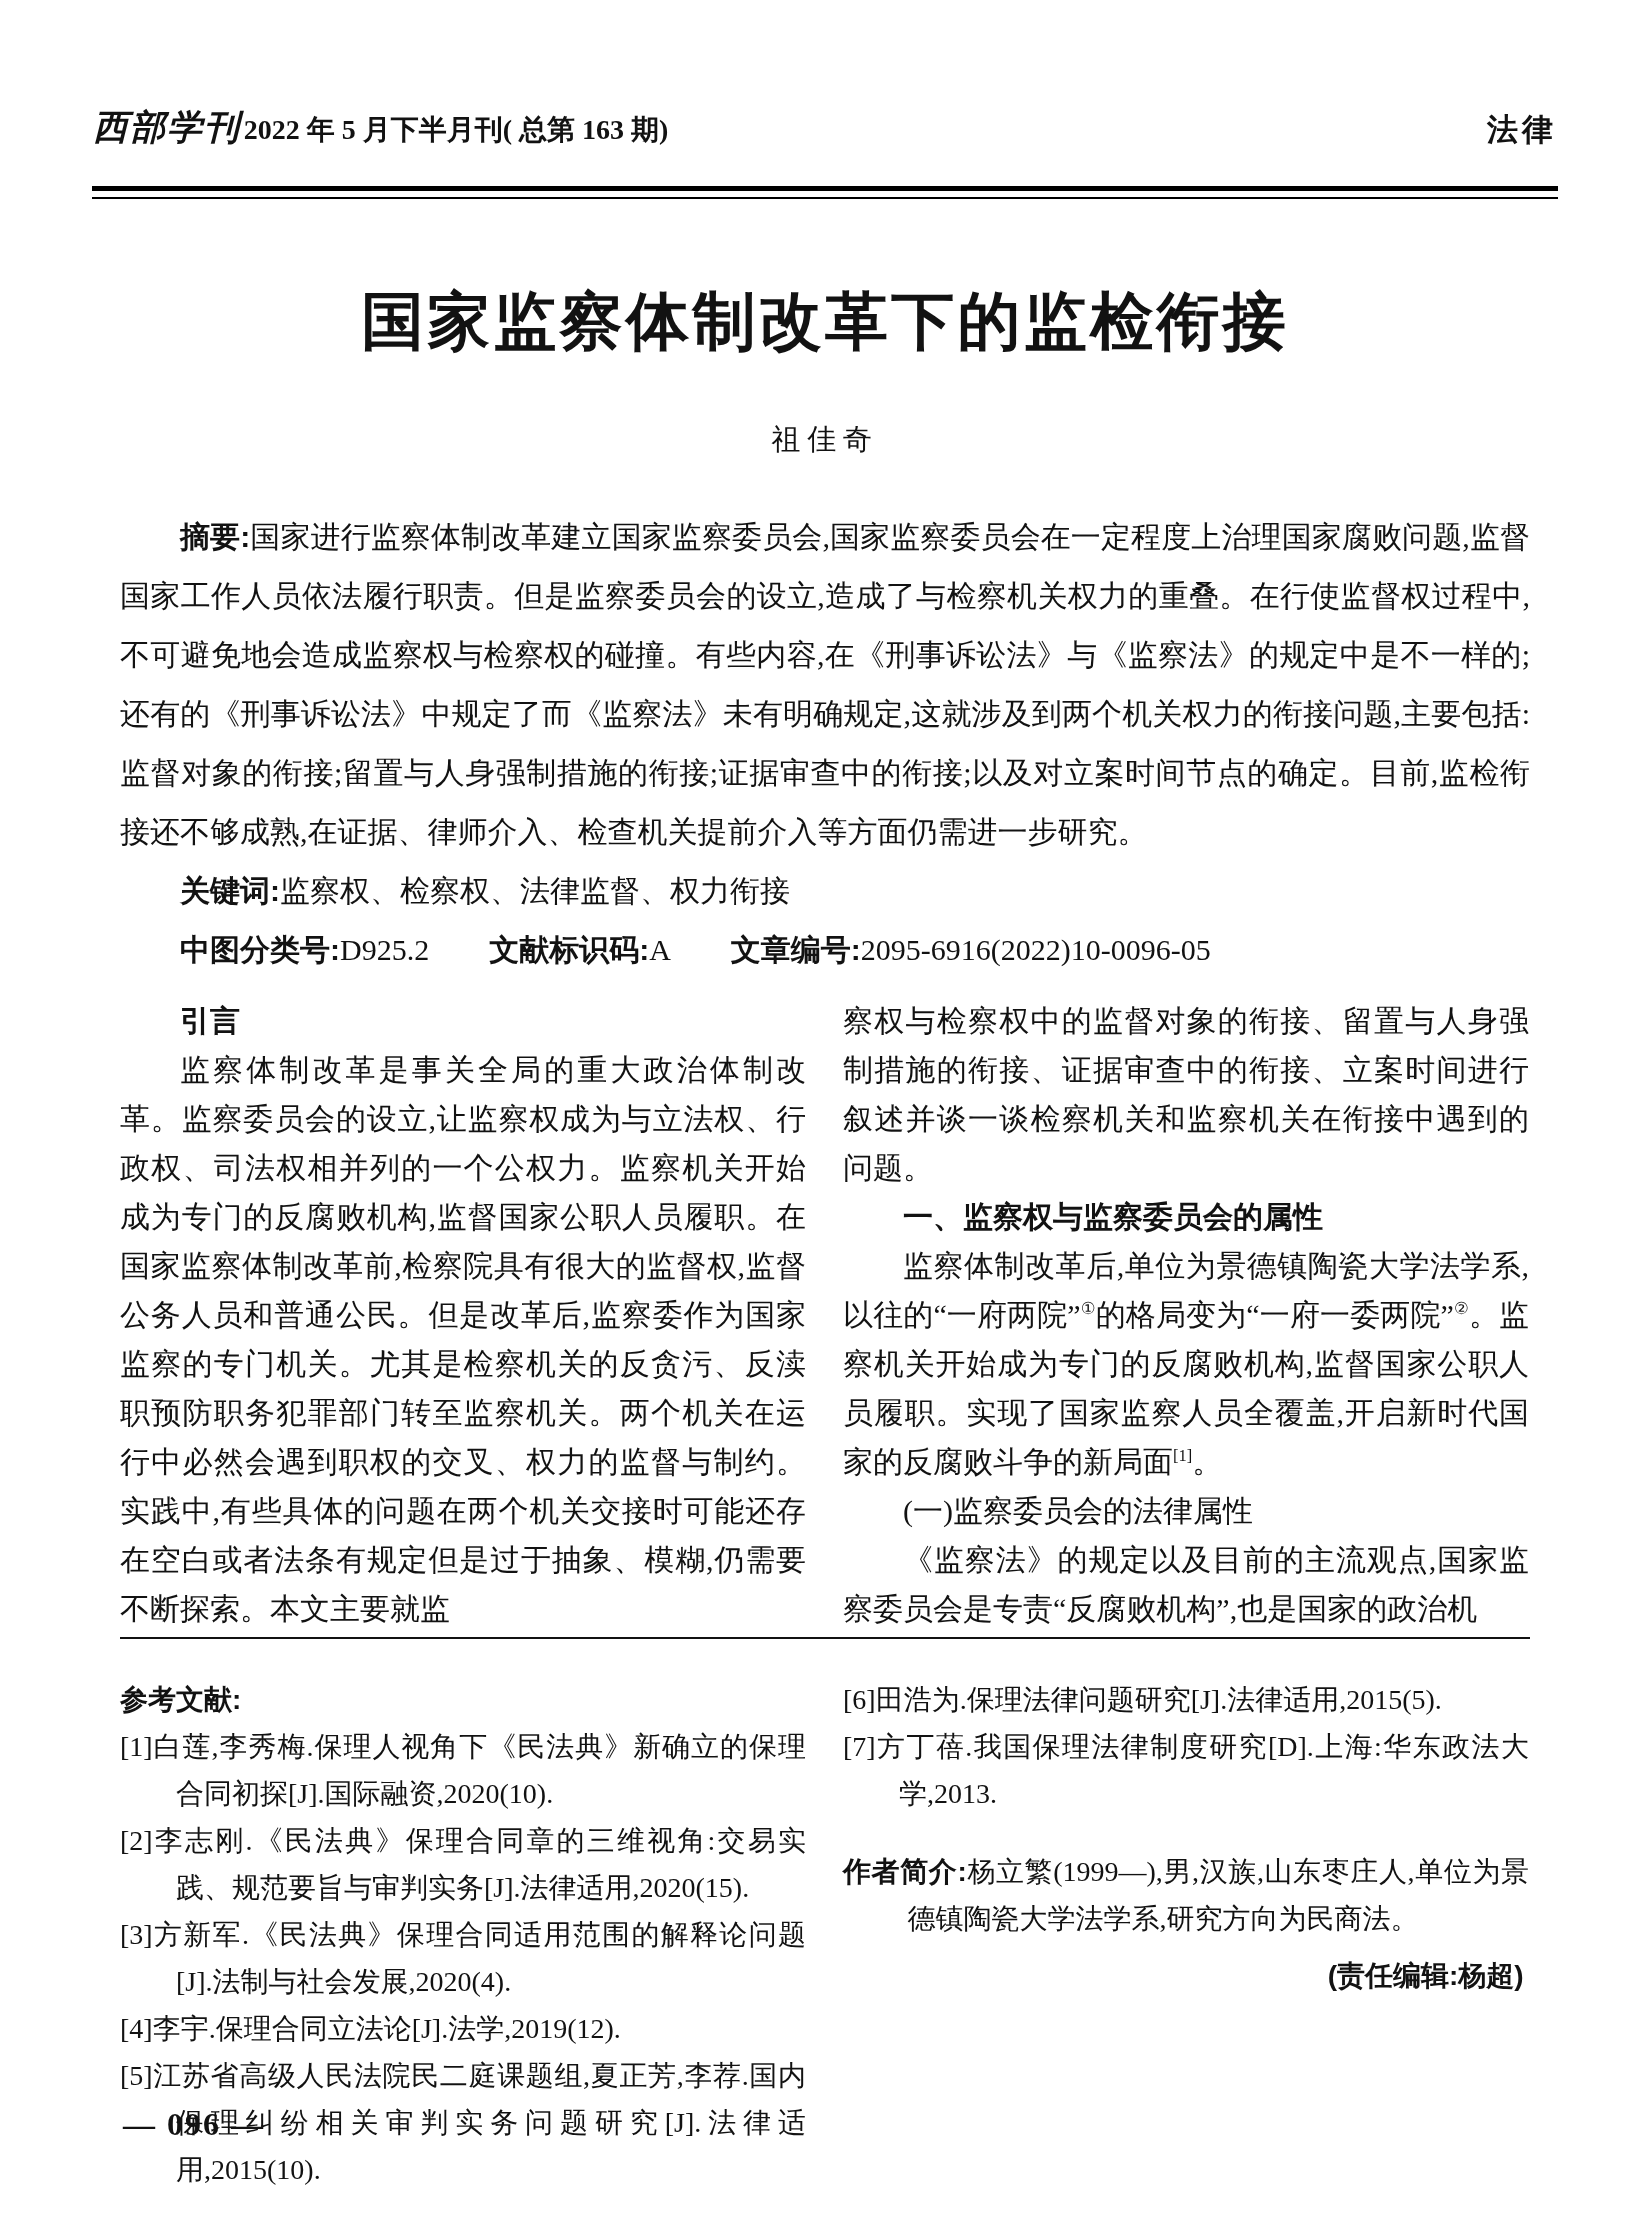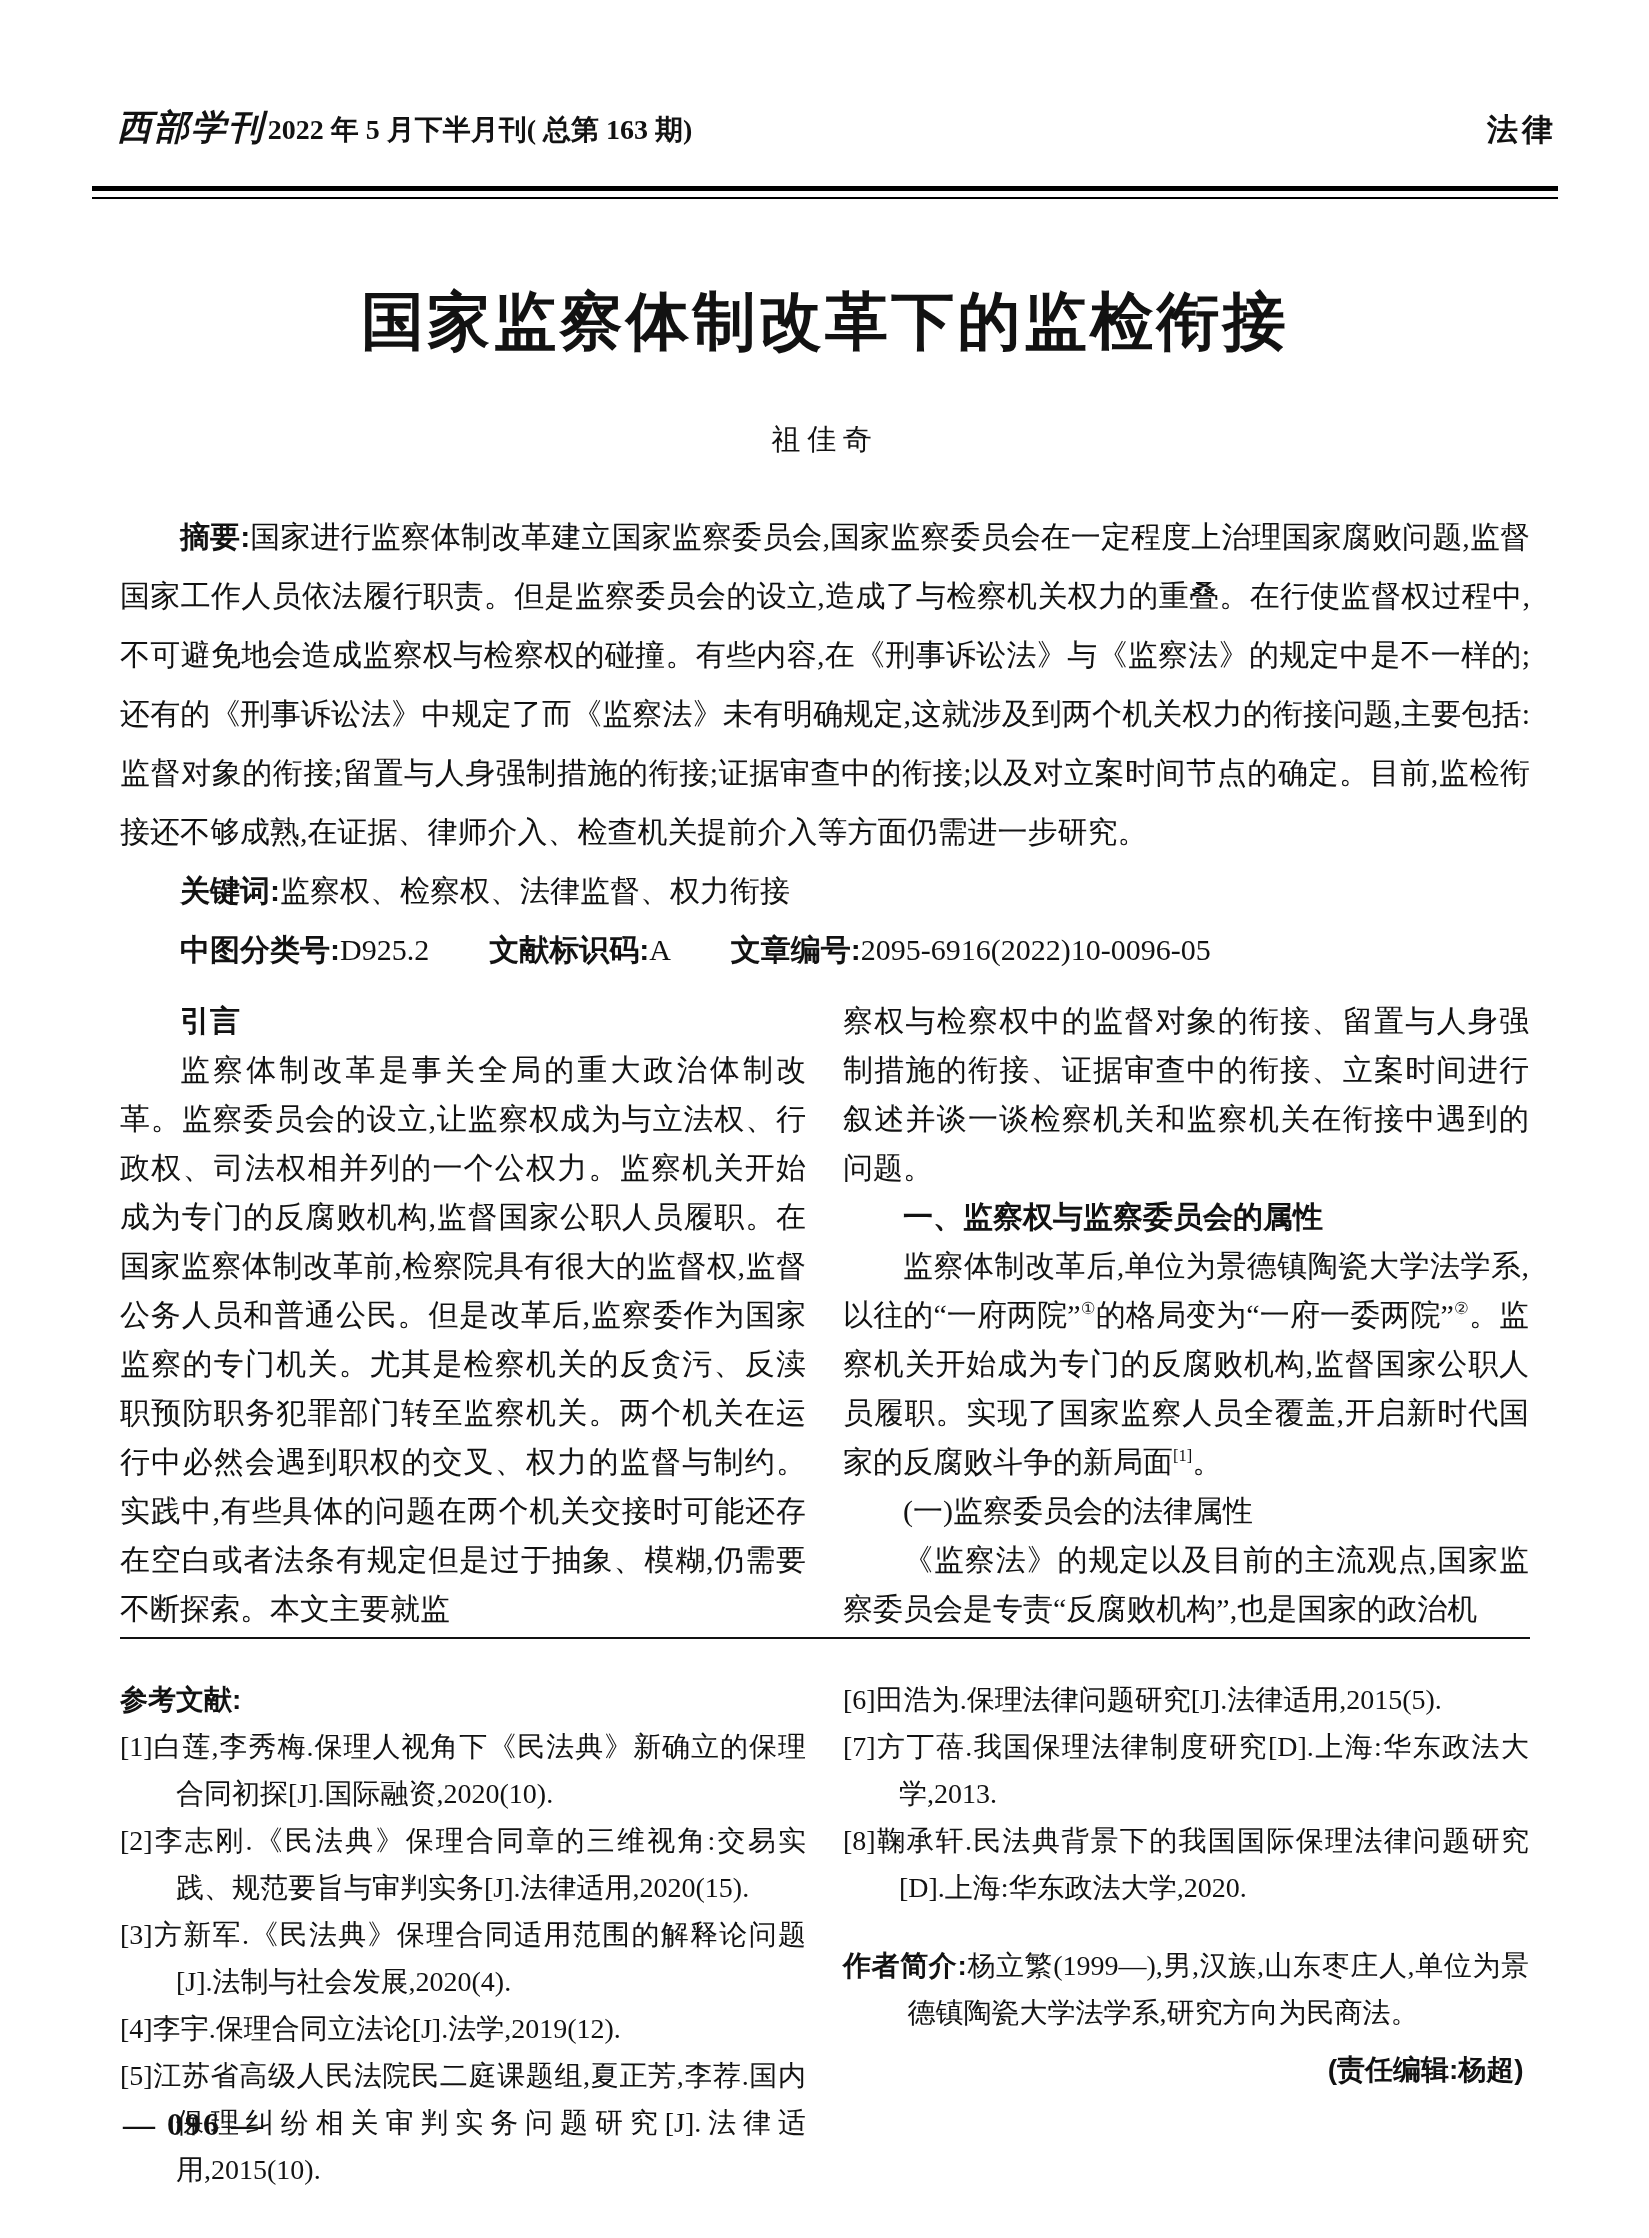--- a/index.html
+++ b/index.html
@@ -9,21 +9,21 @@
     background:#ffffff;
     color:#121212;
     font-family:"Liberation Serif","DejaVu Serif",serif;
     overflow:hidden;
   }
   .hei { font-family:"Liberation Sans","DejaVu Sans",sans-serif; }
 
   
   .header {
     display:flex; justify-content:space-between; align-items:flex-end;
-    padding:104px 93px 0 117px;
+    padding:104px 93px 0 93px;
     gap:8px;
   }
   .header-left { font-size:28px; font-weight:bold; white-space:nowrap; }
   .journal-logo { font-size:35px; font-style:italic; letter-spacing:2px; margin-right:2.7px; }
   .section-tag { font-size:31px; font-weight:bold; letter-spacing:4px; }
   .rules { margin:35px 92px 0 92px; }
   .rule-thick { height:4.7px; background:#000; }
   .rule-thin  { height:2px; background:#000; margin-top:6px; }
 
   
@@ -125,21 +125,20 @@
       <p class="ref-heading">参考文献:</p>
       <p class="ref-item">[1]白莲,李秀梅.保理人视角下《民法典》新确立的保理合同初探[J].国际融资,2020(10).</p>
       <p class="ref-item">[2]李志刚.《民法典》保理合同章的三维视角:交易实践、规范要旨与审判实务[J].法律适用,2020(15).</p>
       <p class="ref-item">[3]方新军.《民法典》保理合同适用范围的解释论问题[J].法制与社会发展,2020(4).</p>
       <p class="ref-item">[4]李宇.保理合同立法论[J].法学,2019(12).</p>
       <p class="ref-item">[5]江苏省高级人民法院民二庭课题组,夏正芳,李荐.国内保理纠纷相关审判实务问题研究[J].法律适用,2015(10).</p>
     </div>
     <div class="col">
       <p class="ref-item">[6]田浩为.保理法律问题研究[J].法律适用,2015(5).</p>
       <p class="ref-item">[7]方丁蓓.我国保理法律制度研究[D].上海:华东政法大学,2013.</p>
-      <p class="ref-item">[8]鞠承轩.民法典背景下的我国国际保理法律问题研究[D].上海:华东政法大学,2020.</p>
       <p class="bio-p"><span class="inline-label">作者简介:</span><span>杨立繁(1999—),男,汉族,山东枣庄人,单位为景德镇陶瓷大学法学系,研究方向为民商法。</span></p>
       <p class="editor-note">(责任编辑:杨超)</p>
     </div>
   </div>
 
   <div class="page-number">— 096 —</div>
 
 </div>
 
 

